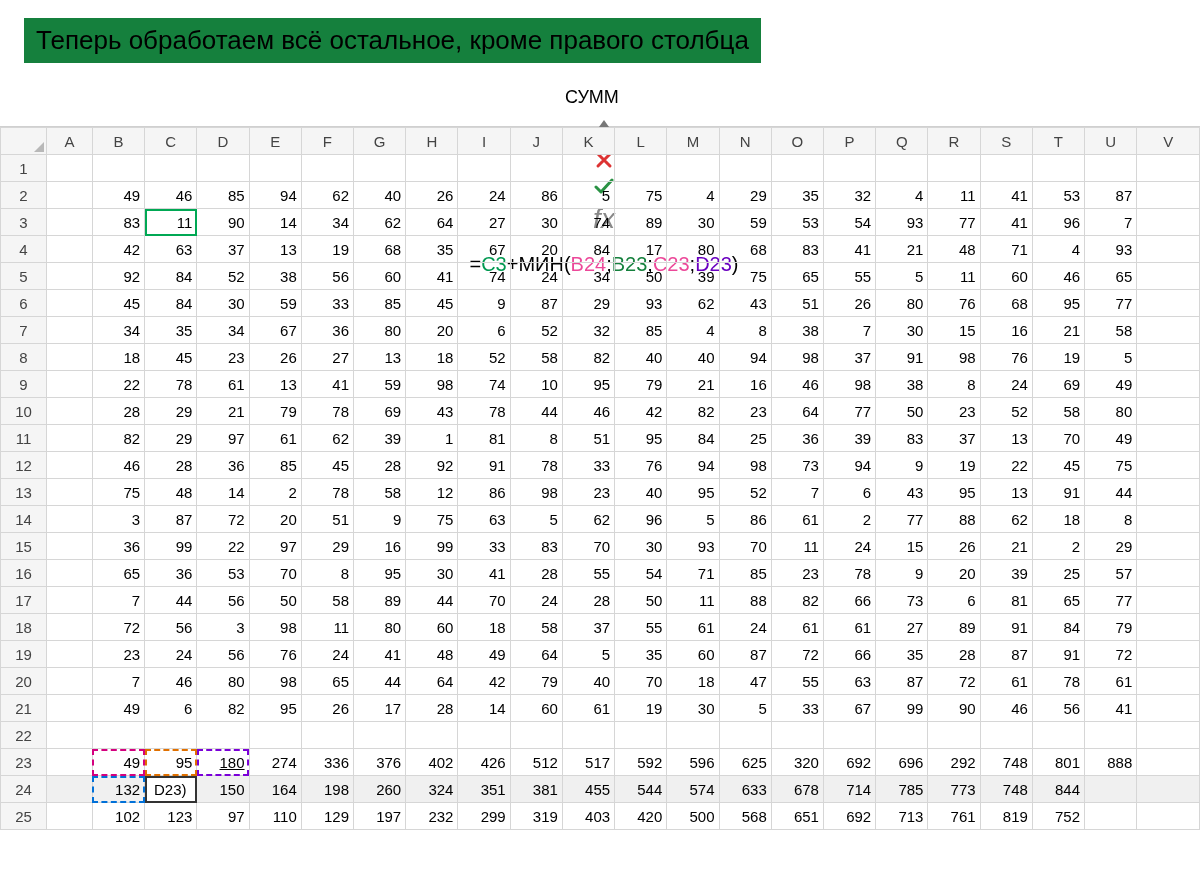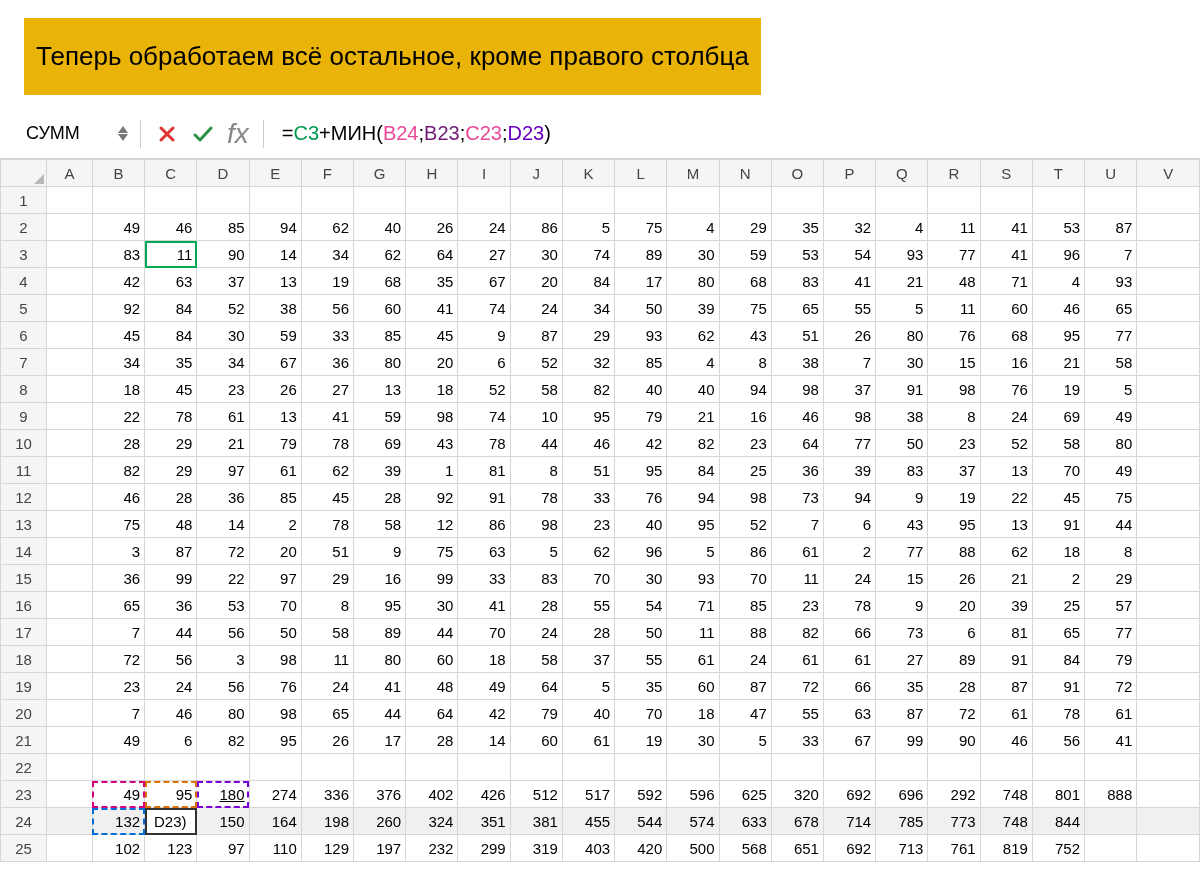--- a/index.html
+++ b/index.html
@@ -8,33 +8,34 @@
     font-family: -apple-system, BlinkMacSystemFont, "Segoe UI", Arial, sans-serif;
     background: #fff;
     color: #000;
     font-size: 14px;
   }
   .title-bar {
     padding: 18px 24px 14px;
   }
   .title-text {
     display: inline-block;
-    background: #eab308;
-    padding: 23px 12px;
+    background: #15803d;
+    padding: 7px 12px;
     font-size: 26px;
     font-weight: 400;
     text-align: right;
   }
   .formula-bar {
     display: flex;
     align-items: center;
     padding: 6px 12px 6px 20px;
     border-bottom: 1px solid #d0d0d0;
     gap: 8px;
     height: 50px;
+    flex-direction: column;
   }
   .name-box {
     width: 90px;
     padding: 4px 6px;
     font-size: 18px;
     border: none;
   }
   .stepper {
     display: flex;
     flex-direction: column;
@@ -66,21 +67,21 @@
     flex: 1;
     font-size: 20px;
     padding: 2px 6px;
     border: none;
     outline: none;
     font-family: -apple-system, Arial, sans-serif;
   }
   .c-op { color: #000; }
   .c-cell-green { color: #009951; font-weight: 500; }
   .c-cell-blue { color: #ec4899; font-weight: 500; }
-  .c-cell-pink { color: #701a75; font-weight: 500; }
+  .c-cell-pink { color: #15803d; font-weight: 500; }
   .c-cell-orange { color: #ec4899; font-weight: 500; }
   .c-cell-purple { color: #6a00c0; font-weight: 500; }
 
   .sheet-wrap {
     position: relative;
     overflow: hidden;
   }
   table.sheet {
     border-collapse: collapse;
     table-layout: fixed;

